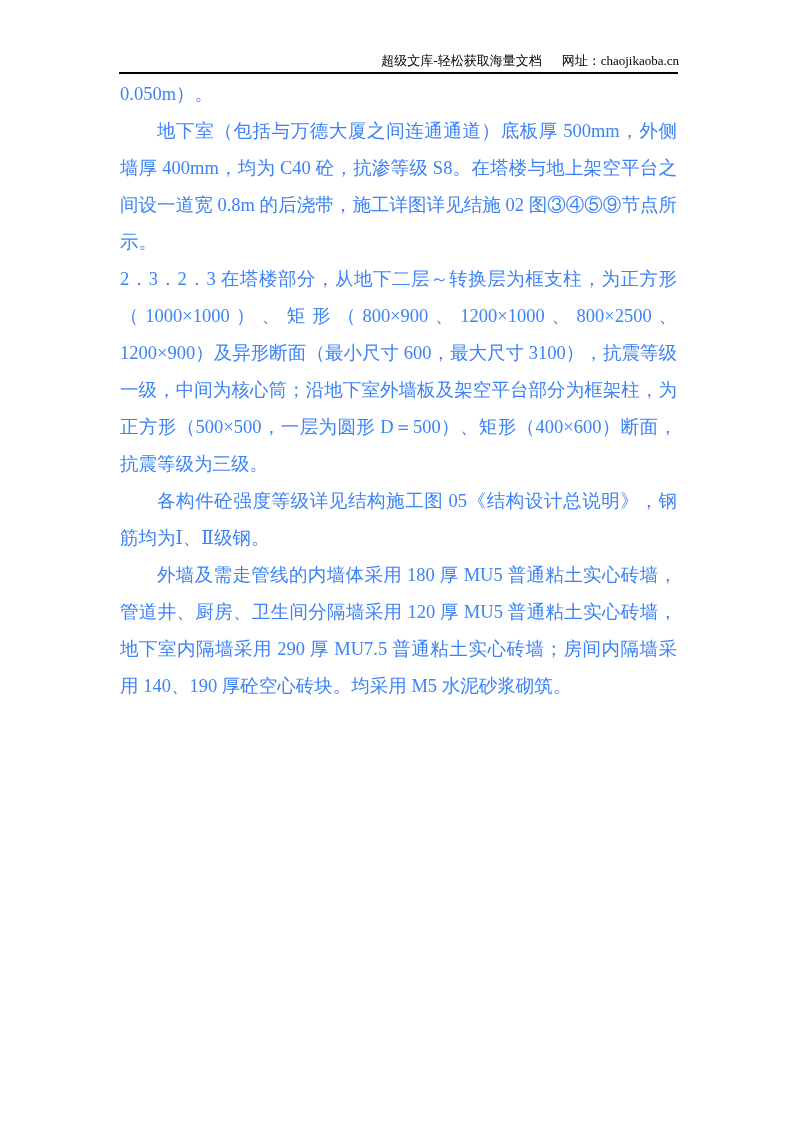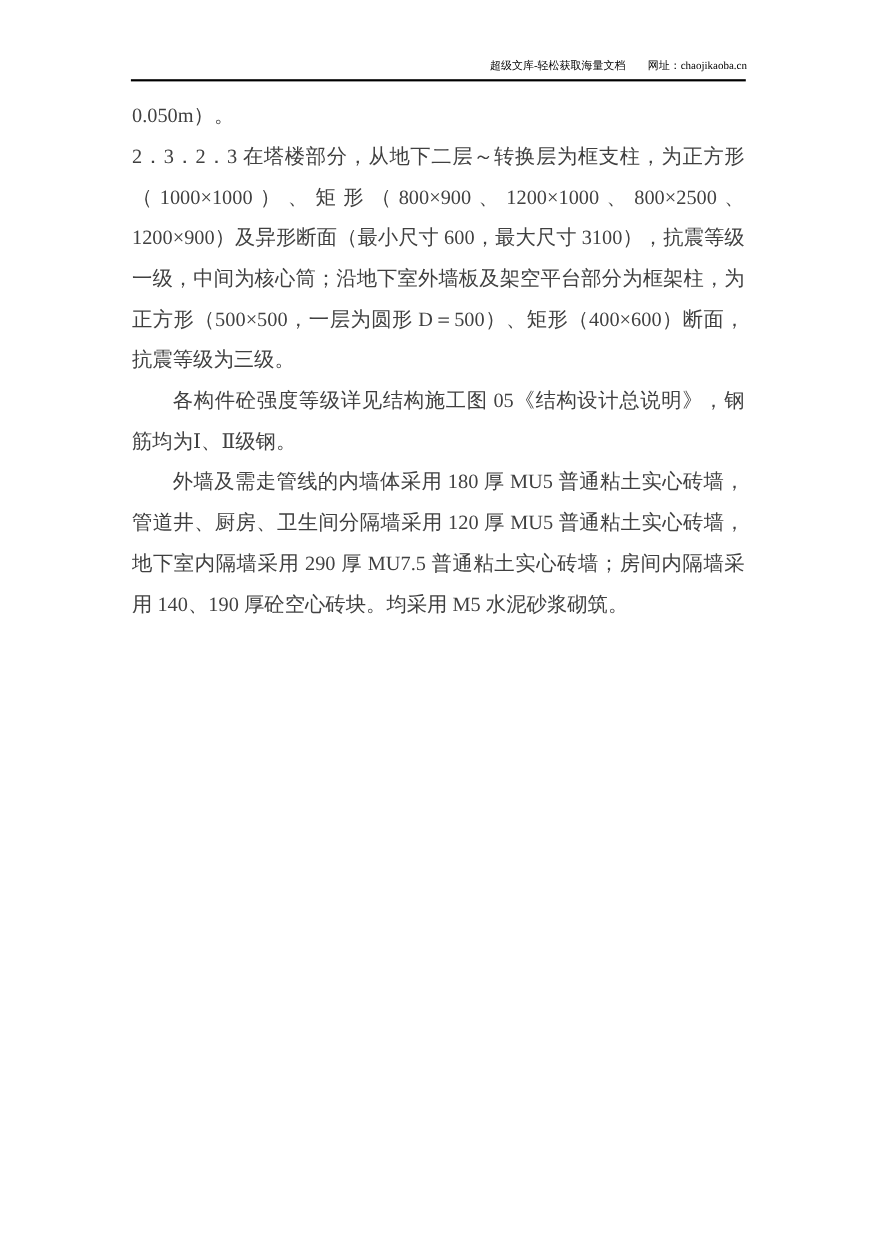--- a/index.html
+++ b/index.html
@@ -13,45 +13,45 @@
     height: 1122px;
     background: #ffffff;
     color: #000000;
     font-family: "Liberation Serif", "DejaVu Serif", serif;
     overflow: hidden;
   }
   .header {
     position: absolute;
     top: 52px;
     right: 114px;
-    font-size: 10px;
+    font-size: 13px;
     line-height: 18px;
     color: #000000;
     white-space: nowrap;
   }
   .header .seg { display: inline; }
   .header .gap { display: inline-block; width: 20px; }
   .header-rule {
     position: absolute;
     left: 119px;
     top: 72px;
     width: 559px;
     height: 2px;
     background: #000000;
   }
   .body-text {
     position: absolute;
     left: 120px;
-    top: 88px;
+    top: 76px;
     width: 557px;
     font-size: 18.5px;
     line-height: 37px;
     text-align: justify;
     text-justify: inter-ideograph;
-    color: #404040;
+    color: #3b82f6;
   }
   .body-text p {
     margin: 0;
     padding: 0;
   }
   .body-text p.indent {
     text-indent: 2em;
   }
 </style>
 </head>
@@ -60,18 +60,19 @@
 <div class="page">
 
   <div class="header">
     <span class="seg">超级文库-轻松获取海量文档</span><span class="gap"></span><span class="seg">网址：</span><span class="seg">chaojikaoba.cn</span>
   </div>
 
   <div class="header-rule"></div>
 
   <div class="body-text">
     <p>0.050m）。</p>
+    <p class="indent">地下室（包括与万德大厦之间连通通道）底板厚 500mm，外侧墙厚 400mm，均为 C40 砼，抗渗等级 S8。在塔楼与地上架空平台之间设一道宽 0.8m 的后浇带，施工详图详见结施 02 图③④⑤⑨节点所示。</p>
     <p>2．3．2．3 在塔楼部分，从地下二层～转换层为框支柱，为正方形（1000×1000）、矩形（800×900、1200×1000、800×2500、1200×900）及异形断面（最小尺寸 600，最大尺寸 3100），抗震等级一级，中间为核心筒；沿地下室外墙板及架空平台部分为框架柱，为正方形（500×500，一层为圆形 D＝500）、矩形（400×600）断面，抗震等级为三级。</p>
     <p class="indent">各构件砼强度等级详见结构施工图 05《结构设计总说明》，钢筋均为Ⅰ、Ⅱ级钢。</p>
     <p class="indent">外墙及需走管线的内墙体采用 180 厚 MU5 普通粘土实心砖墙，管道井、厨房、卫生间分隔墙采用 120 厚 MU5 普通粘土实心砖墙，地下室内隔墙采用 290 厚 MU7.5 普通粘土实心砖墙；房间内隔墙采用 140、190 厚砼空心砖块。均采用 M5 水泥砂浆砌筑。</p>
   </div>
 
 </div>
 
 </body></html>

